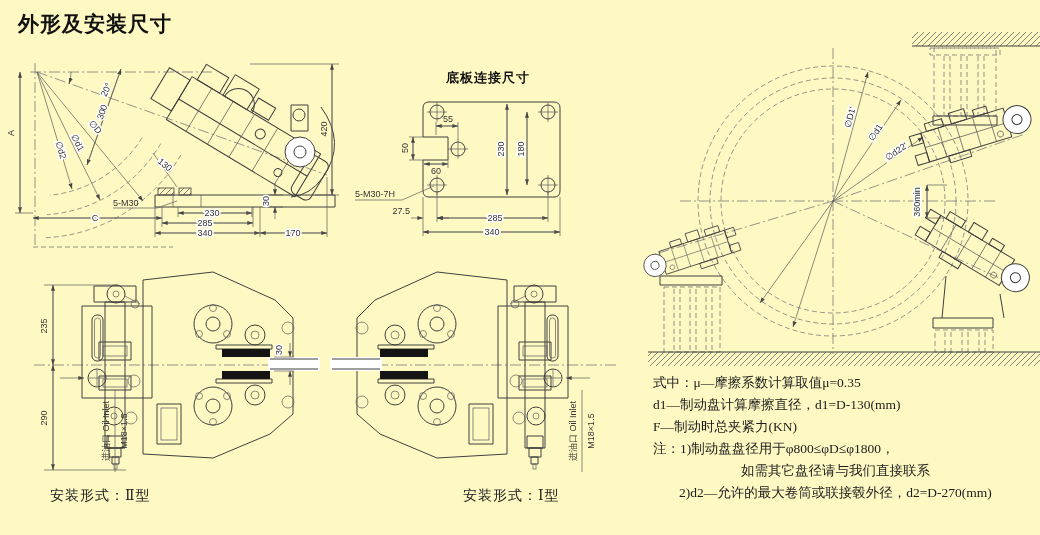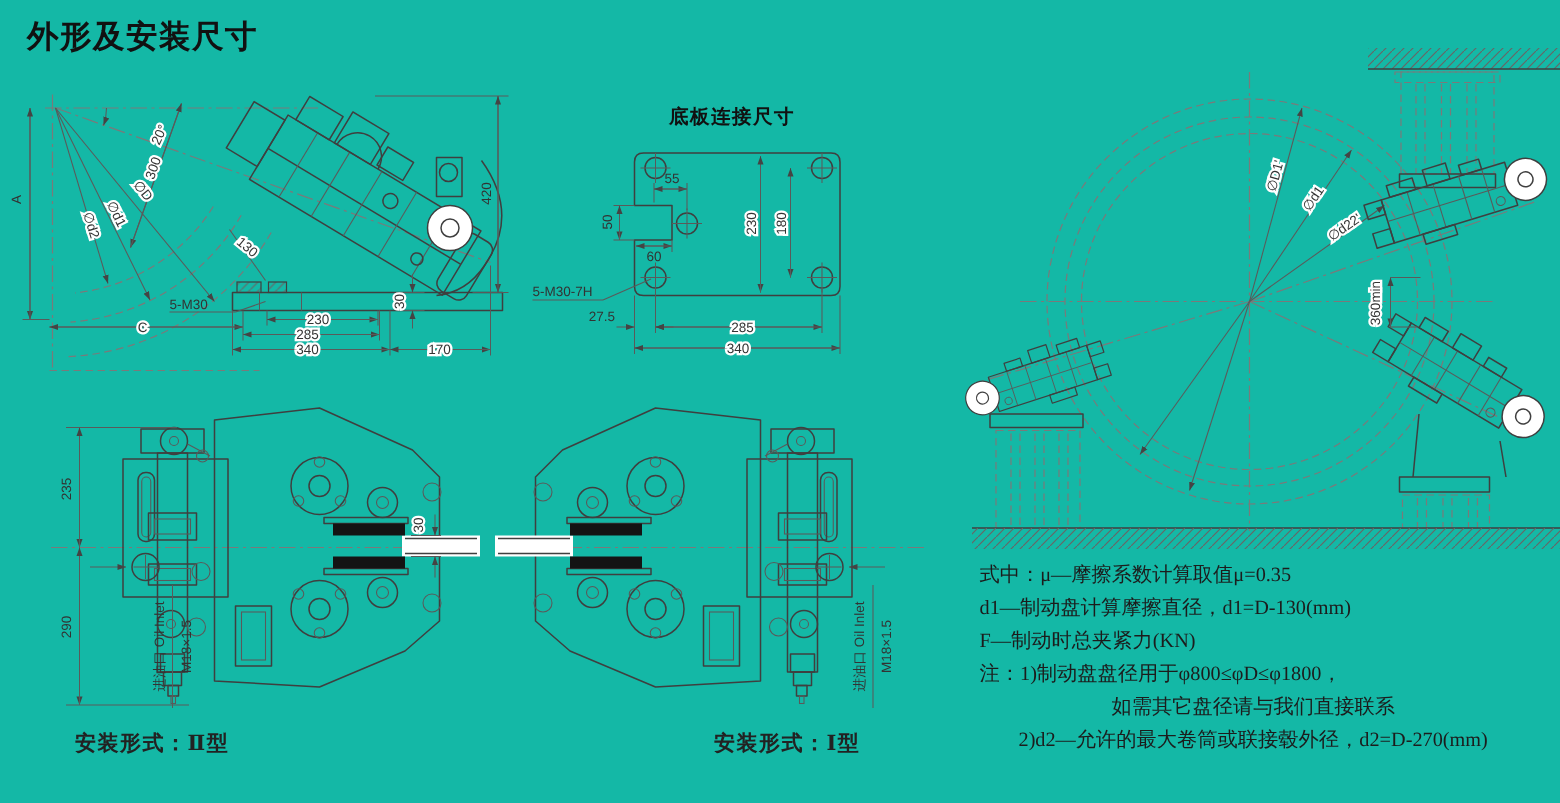--- a/index.html
+++ b/index.html
@@ -1,19 +1,19 @@
 <!DOCTYPE html>
 <html><head>
 <meta charset="utf-8">
 <style>
   html,body{margin:0;padding:0;background:#e8e8e8;}
-  #page{position:relative;width:1040px;height:535px;background:#14b8a6;overflow:hidden;
+  #page{position:relative;width:1040px;height:535px;background:#fef9c3;overflow:hidden;
         font-family:"Liberation Sans","DejaVu Sans",sans-serif;}
   .ttl{position:absolute;font-weight:bold;font-size:21px;color:#111;letter-spacing:1px;}
-  .cap{position:absolute;font-size:14px;font-weight:bold;color:#222;
+  .cap{position:absolute;font-size:14px;font-weight:normal;color:#222;
        font-family:"Liberation Serif","DejaVu Serif",serif;letter-spacing:1px;}
   #notes{position:absolute;left:653px;top:372px;width:384px;
          font-family:"Liberation Serif","DejaVu Serif",serif;
          font-size:13.5px;color:#1c1c1c;line-height:22px;white-space:nowrap;}
   #notes .i38{}
   #notes .i44{}
   #notes .i68{margin-left:88px}
   #notes .i26{margin-left:26px}
   svg{position:absolute;overflow:visible;}
   .ln{fill:none;stroke:#3f3f3f;stroke-width:1;stroke-linejoin:round;}
@@ -307,21 +307,21 @@
   <svg style="left:330px;top:258px" width="290" height="228" viewBox="0 0 290 228">
     <use href="#calgeom" transform="translate(290 0) scale(-1 1)"></use>
     <g>
       <line class="thn" x1="252" y1="132" x2="252" y2="214"></line>
       <text class="d mid" transform="rotate(-90 246 173)" x="246" y="173">进油口 Oil Inlet</text>
       <text class="d mid" transform="rotate(-90 264 173)" x="264" y="173">M18×1.5</text>
     </g>
   </svg>
 
   <div class="cap" style="left:50px;top:487px">安装形式：Ⅱ型</div>
-  <div class="cap" style="left:476px;top:487px">安装形式：Ⅰ型</div>
+  <div class="cap" style="left:463px;top:487px">安装形式：Ⅰ型</div>
 
   <svg style="left:640px;top:22px" width="400" height="348" viewBox="0 0 400 348">
     <defs>
       <g id="schcal">
         <rect class="ln" x="-50" y="-15" width="86" height="30"></rect>
         <line class="thn" x1="-32" y1="-15" x2="-32" y2="15"></line>
         <line class="thn" x1="-14" y1="-15" x2="-14" y2="15"></line>
         <line class="thn" x1="4" y1="-15" x2="4" y2="15"></line>
         <line class="thn" x1="20" y1="-15" x2="20" y2="15"></line>
         <line class="thn" x1="-50" y1="0" x2="36" y2="0"></line>

